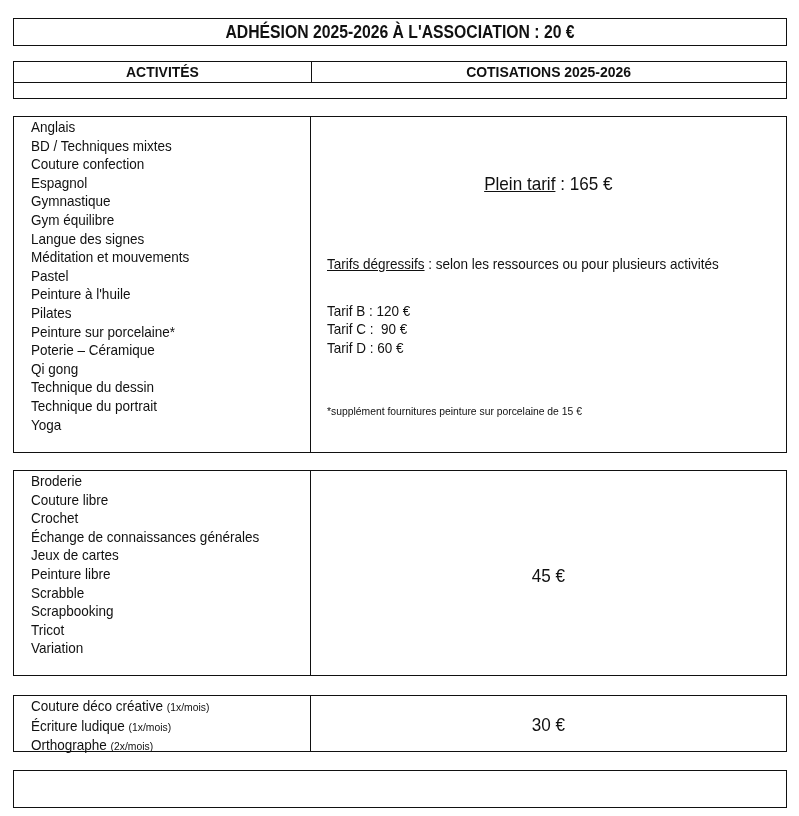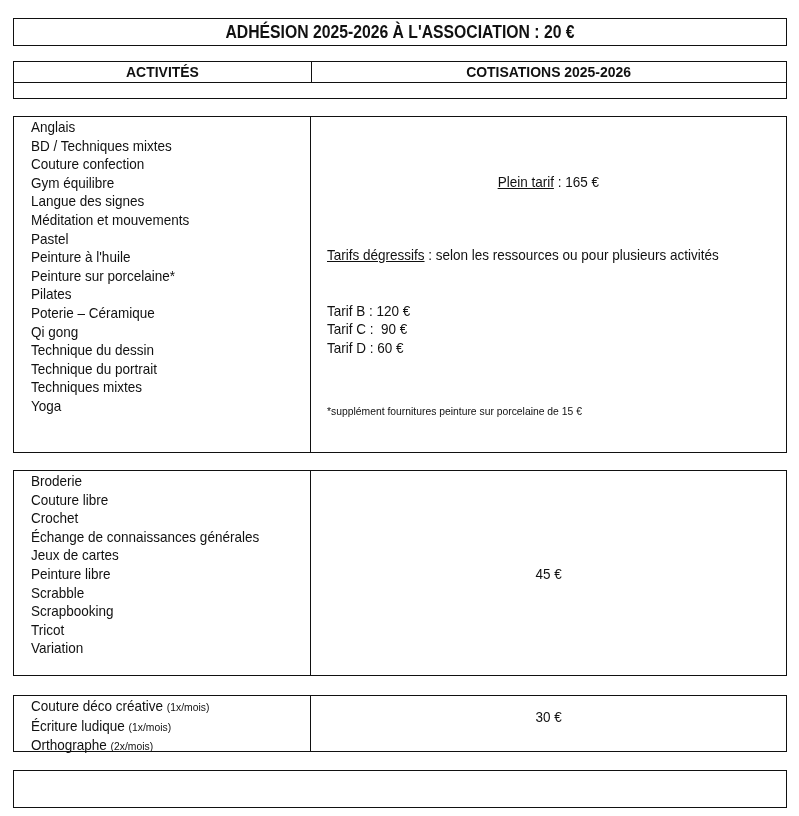--- a/index.html
+++ b/index.html
@@ -10,57 +10,58 @@
   .hdr { left:13px; top:61px; width:774px; height:38px; }
   .hdr .c1 { position:absolute; left:0; top:0; width:297px; height:20px; border-right:1px solid #111; border-bottom:1px solid #111; text-align:center; font-weight:bold; font-size:15.5px; line-height:20px; }
   .hdr .c2 { position:absolute; left:297px; top:0; right:0; height:20px; border-bottom:1px solid #111; text-align:center; font-weight:bold; font-size:15.5px; line-height:20px; }
   .hdr .note { position:absolute; left:0; right:0; top:21px; height:16px; text-align:center; font-size:13.5px; line-height:15px; }
   .cond { display:inline-block; transform:scaleX(0.9); }
   .grp { left:13px; width:774px; }
   .grp .left { position:absolute; left:0; top:0; bottom:0; width:297px; border-right:1px solid #111; padding-left:17px; padding-top:1px; box-sizing:border-box; }
   .grp .right { position:absolute; left:297px; top:0; bottom:0; right:0; }
   .act { font-size:15px; line-height:18.6px; white-space:nowrap; }
   .act .freq { font-size:11.5px; }
-  .center { position:absolute; left:0; right:0; text-align:center; font-size:15px; }
+  .center { position:absolute; left:0; right:0; text-align:center; font-size:19px; }
   .u { text-decoration:underline; }
   .rtext { position:absolute; left:16px; font-size:15px; line-height:18.6px; white-space:nowrap; }
   .foot { position:absolute; left:16px; font-size:11.5px; white-space:nowrap; }
 </style>
 </head>
 <body>
 
 <div class="box title"><span>ADHÉSION 2025-2026 À L'ASSOCIATION : 20 €</span></div>
 
 <div class="box hdr">
   <div class="c1"><span class="cond">ACTIVITÉS</span></div>
   <div class="c2"><span class="cond">COTISATIONS 2025-2026</span></div>
 </div>
 
 <div class="box grp" style="top:116px;height:337px;">
   <div class="left" id="g0">
       <div class="act"><span class="cond" style="transform-origin: left center;"><span style="white-space: pre;">Anglais</span></span></div>
       <div class="act"><span class="cond" style="transform-origin: left center;"><span style="white-space: pre;">BD / Techniques mixtes</span></span></div>
       <div class="act"><span class="cond" style="transform-origin: left center;"><span style="white-space: pre;">Couture confection</span></span></div>
+      <div class="act"><span class="cond" style="transform-origin: left center;"><span style="white-space: pre;">Espagnol</span></span></div>
+      <div class="act"><span class="cond" style="transform-origin: left center;"><span style="white-space: pre;">Gymnastique</span></span></div>
       <div class="act"><span class="cond" style="transform-origin: left center;"><span style="white-space: pre;">Gym équilibre</span></span></div>
       <div class="act"><span class="cond" style="transform-origin: left center;"><span style="white-space: pre;">Langue des signes</span></span></div>
       <div class="act"><span class="cond" style="transform-origin: left center;"><span style="white-space: pre;">Méditation et mouvements</span></span></div>
       <div class="act"><span class="cond" style="transform-origin: left center;"><span style="white-space: pre;">Pastel</span></span></div>
       <div class="act"><span class="cond" style="transform-origin: left center;"><span style="white-space: pre;">Peinture à l'huile</span></span></div>
+      <div class="act"><span class="cond" style="transform-origin: left center;"><span style="white-space: pre;">Pilates</span></span></div>
       <div class="act"><span class="cond" style="transform-origin: left center;"><span style="white-space: pre;">Peinture sur porcelaine*</span></span></div>
-      <div class="act"><span class="cond" style="transform-origin: left center;"><span style="white-space: pre;">Pilates</span></span></div>
       <div class="act"><span class="cond" style="transform-origin: left center;"><span style="white-space: pre;">Poterie – Céramique</span></span></div>
       <div class="act"><span class="cond" style="transform-origin: left center;"><span style="white-space: pre;">Qi gong</span></span></div>
       <div class="act"><span class="cond" style="transform-origin: left center;"><span style="white-space: pre;">Technique du dessin</span></span></div>
       <div class="act"><span class="cond" style="transform-origin: left center;"><span style="white-space: pre;">Technique du portrait</span></span></div>
-      <div class="act"><span class="cond" style="transform-origin: left center;"><span style="white-space: pre;">Techniques mixtes</span></span></div>
       <div class="act"><span class="cond" style="transform-origin: left center;"><span style="white-space: pre;">Yoga</span></span></div>
     </div>
   <div class="right">
     <div class="center" style="top:56px;"><span class="cond"><span class="u">Plein tarif</span><span> : 165 €</span></span></div>
-    <div class="rtext" style="top:129px;"><span class="cond" style="transform-origin:left;"><span class="u">Tarifs dégressifs</span><span> : selon les ressources ou pour plusieurs activités</span></span></div>
+    <div class="rtext" style="top:138px;"><span class="cond" style="transform-origin:left;"><span class="u">Tarifs dégressifs</span><span> : selon les ressources ou pour plusieurs activités</span></span></div>
     <div class="rtext" style="top:185px;"><span class="cond" style="transform-origin:left;white-space:pre;">Tarif B : 120 €</span></div>
     <div class="rtext" style="top:203px;"><span class="cond" style="transform-origin:left;white-space:pre;">Tarif C :  90 €</span></div>
     <div class="rtext" style="top:222px;"><span class="cond" style="transform-origin:left;">Tarif D : 60 €</span></div>
     <div class="foot" style="top:288px;"><span class="cond" style="transform-origin:left;">*supplément fournitures peinture sur porcelaine de 15 €</span></div>
   </div>
 </div>
 
 <div class="box grp" style="top:470px;height:206px;">
   <div class="left" id="g1">
       <div class="act"><span class="cond" style="transform-origin: left center;"><span style="white-space: pre;">Broderie</span></span></div>
@@ -79,18 +80,18 @@
   </div>
 </div>
 
 <div class="box grp" style="top:695px;height:57px;">
   <div class="left" id="g2">
       <div class="act"><span class="cond" style="transform-origin: left center;"><span style="white-space: pre;">Couture déco créative </span><span class="freq">(1x/mois)</span></span></div>
       <div class="act"><span class="cond" style="transform-origin: left center;"><span style="white-space: pre;">Écriture ludique </span><span class="freq">(1x/mois)</span></span></div>
       <div class="act"><span class="cond" style="transform-origin: left center;"><span style="white-space: pre;">Orthographe </span><span class="freq">(2x/mois)</span></span></div>
     </div>
   <div class="right">
-    <div class="center" style="top:12px;"><span class="cond">30 €</span></div>
+    <div class="center" style="top:18px;"><span class="cond">30 €</span></div>
   </div>
 </div>
 
 <div class="box grp" style="top:770px;height:38px;">
 </div>
 
 </body></html>

